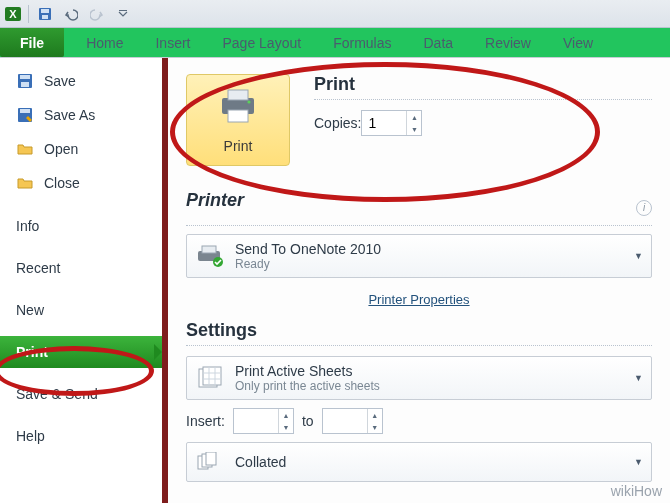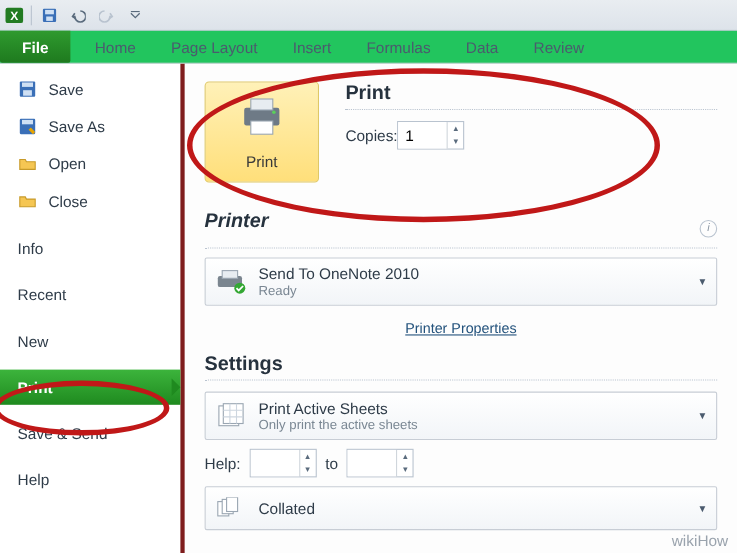--- a/index.html
+++ b/index.html
@@ -8,21 +8,21 @@
 .qat { height: 28px; background: linear-gradient(#e9edf1,#dde3ea); display: flex; align-items: center; padding: 0 4px; gap: 6px; border-bottom: 1px solid #b9c3cf; }
 .qat .app-icon { width: 18px; height: 18px; display: inline-flex; align-items: center; justify-content: center; }
 .qat .sep { width: 1px; height: 18px; background: #b9c3cf; }
 .qat-btn { width: 20px; height: 20px; display: inline-flex; align-items: center; justify-content: center; color: #5a6b7d; border-radius: 2px; }
 
 .ribbon { height: 30px; background: #22c55e; border-bottom: 1px solid #c7cdd5; display: flex; align-items: stretch; }
 .ribbon .tab { padding: 0 16px; display: flex; align-items: center; font-size: 14px; color: #4b5b6e; cursor: pointer; }
 .ribbon .tab.file { background: linear-gradient(#2f9a2f,#1e7a1e); color: #fff; font-weight: 600; border-radius: 0 0 2px 2px; padding: 0 20px; margin-right: 6px; }
 
 .backstage { display: flex; height: calc(503px - 58px); }
-.side { width: 168px; background: #fff; border-right: 4px solid #7f1d1d; padding-top: 6px; }
+.side { width: 168px; background: #fff; border-right: 6px solid #7f1d1d; padding-top: 6px; }
 .side-item { display: flex; align-items: center; gap: 10px; padding: 8px 16px; font-size: 14px; color: #2e3b48; cursor: pointer; }
 .side-item.no-icon { padding-left: 16px; }
 .side-item.selected { background: linear-gradient(#3cb43c,#1f8a1f); color: #fff; font-weight: 600; position: relative; }
 .side-item.selected::after { content:""; position:absolute; right:-8px; top:50%; transform:translateY(-50%); border:8px solid transparent; border-left-color:#1f8a1f; }
 .side .icon { width: 18px; height: 18px; display: inline-flex; align-items: center; justify-content: center; }
 .side .spacer { height: 10px; }
 
 .content { flex: 1; padding: 16px 18px; background: #fdfdfd; position: relative; }
 
 .print-top { display: flex; align-items: flex-start; gap: 24px; margin-bottom: 24px; }
@@ -91,25 +91,26 @@
     <svg width="10" height="10" viewBox="0 0 10 10">
         <path d="M1 3l4 4 4-4" fill="none" stroke="#5a6b7d" stroke-width="1.2"></path>
         <rect x="1" y="1" width="8" height="1" fill="#5a6b7d"></rect>
       </svg>
   </span>
 </div>
 
 <div class="ribbon">
   <div class="tab file">File</div>
   <div class="tab">Home</div>
+  <div class="tab">Insert</div>
   <div class="tab">Page Layout</div>
-  <div class="tab">Insert</div>
   <div class="tab">Formulas</div>
   <div class="tab">Data</div>
   <div class="tab">Review</div>
+  <div class="tab">View</div>
 </div>
 
 <div class="backstage">
 
   <div class="side">
     <div class="side-item">
       <span class="icon">
           <svg width="16" height="16" viewBox="0 0 16 16">
             <rect x="1" y="1" width="14" height="14" rx="1" fill="#3a6fb7"></rect>
             <rect x="3" y="2" width="10" height="4" fill="#cfe0f4"></rect>
@@ -238,21 +239,21 @@
               <line x1="19" y1="1" x2="19" y2="19" stroke="#cdd6df"></line>
             </svg>
         </span>
         <div class="text">
           <div class="title">Print Active Sheets</div>
           <div class="sub">Only print the active sheets</div>
         </div>
         <span class="caret">▼</span>
       </div>
       <div class="pages-row">
-        <span>Help:</span>
+        <span>Insert:</span>
         <div class="spinner">
           <input style="">
           <div class="arrows">
               <span>▲</span>
               <span>▼</span>
             </div>
         </div>
         <span>to</span>
         <div class="spinner">
           <input style="">

